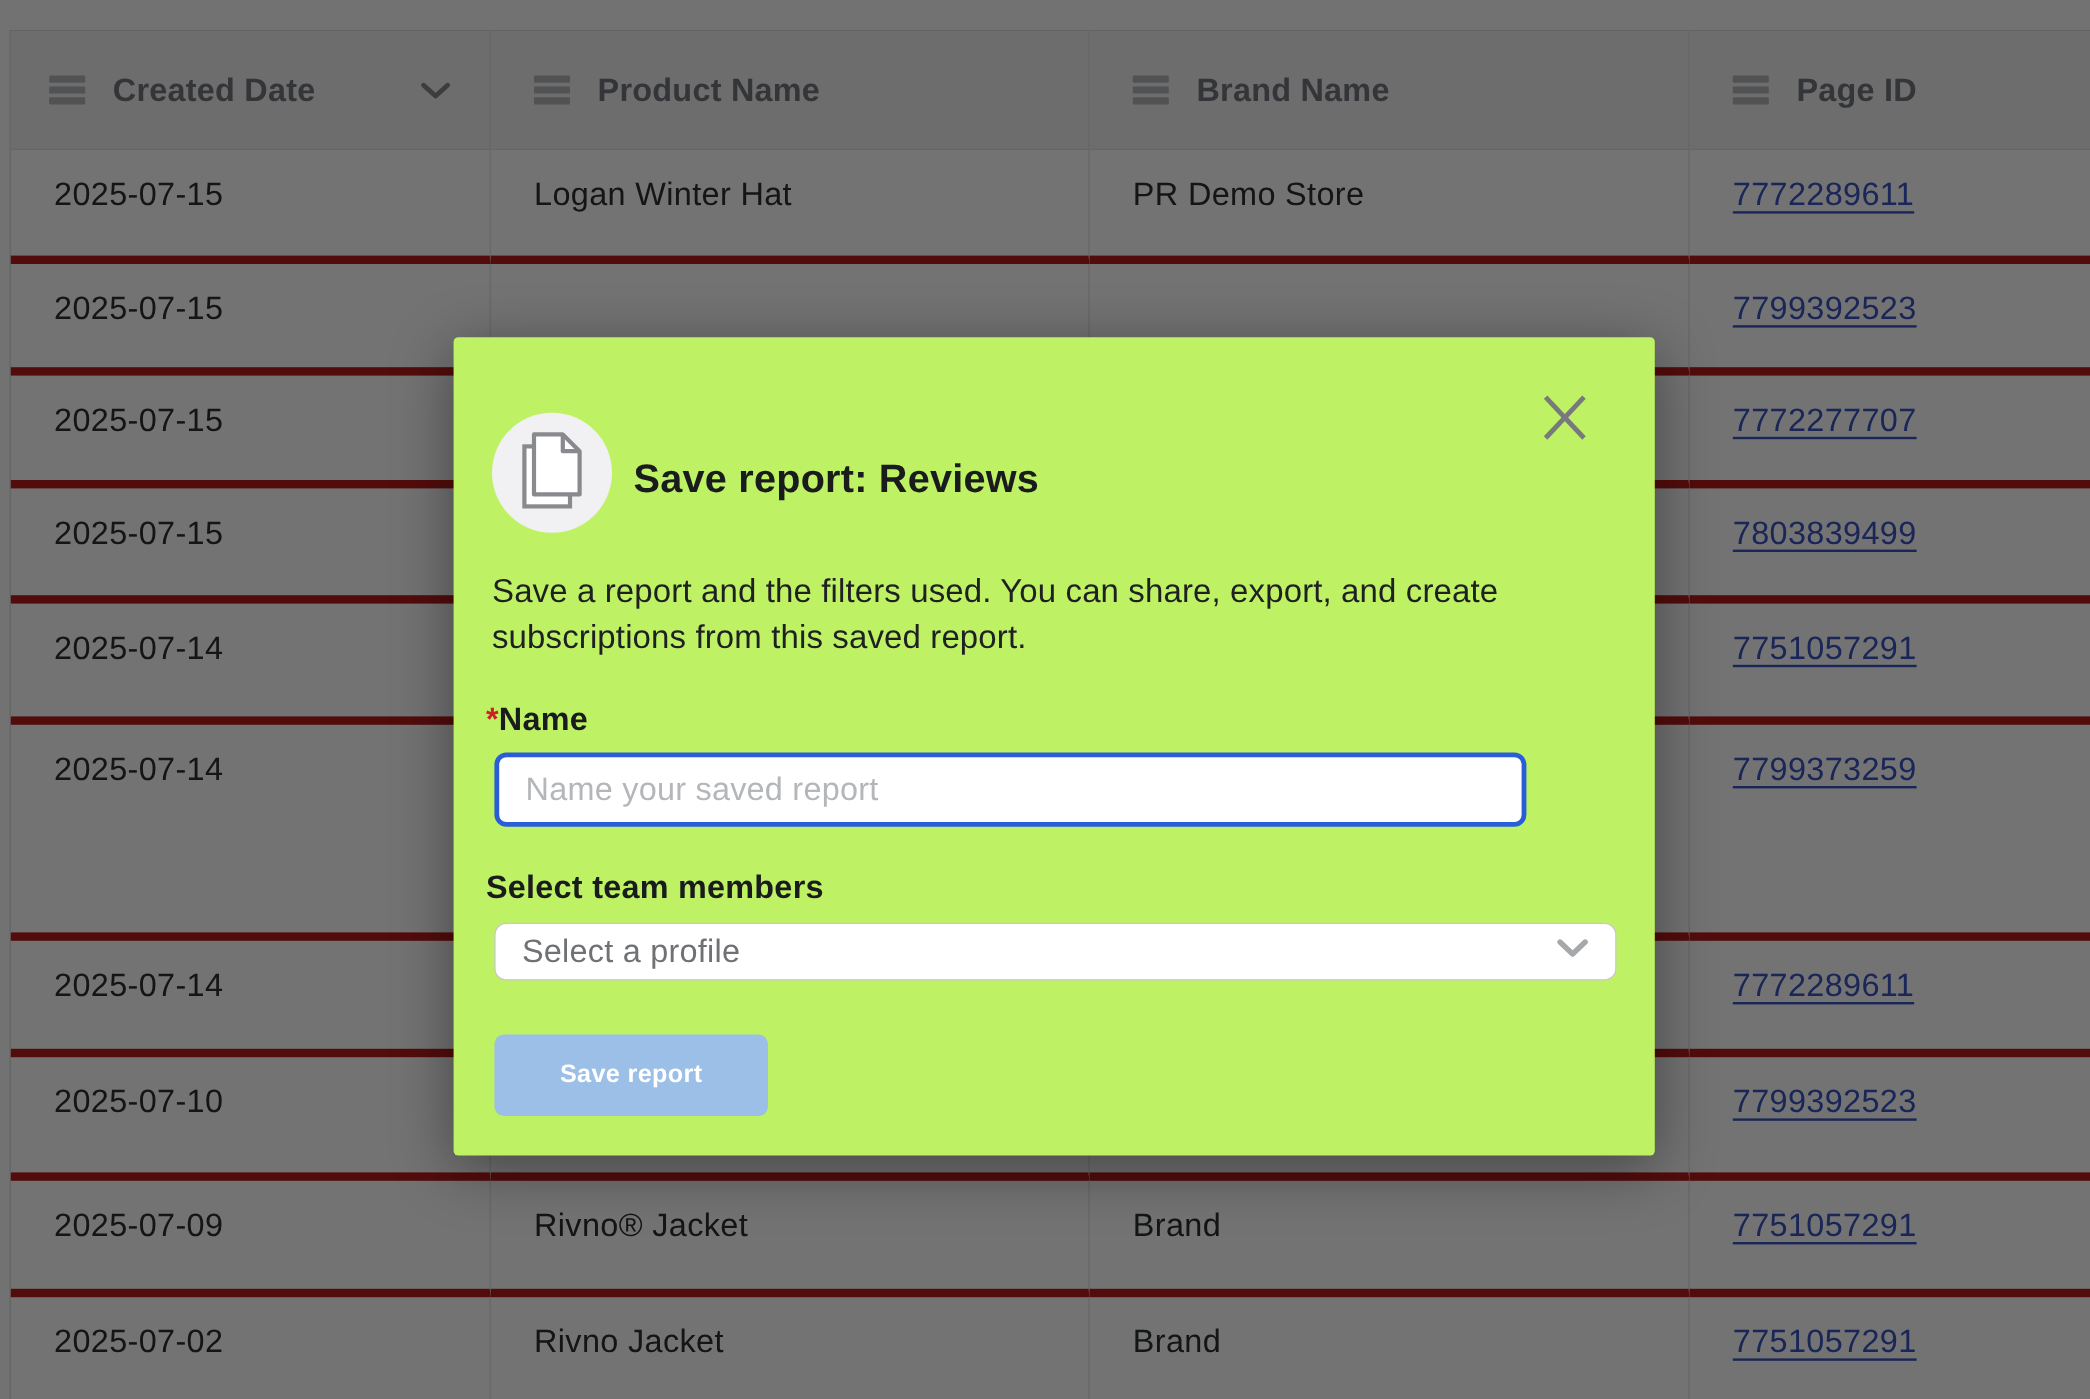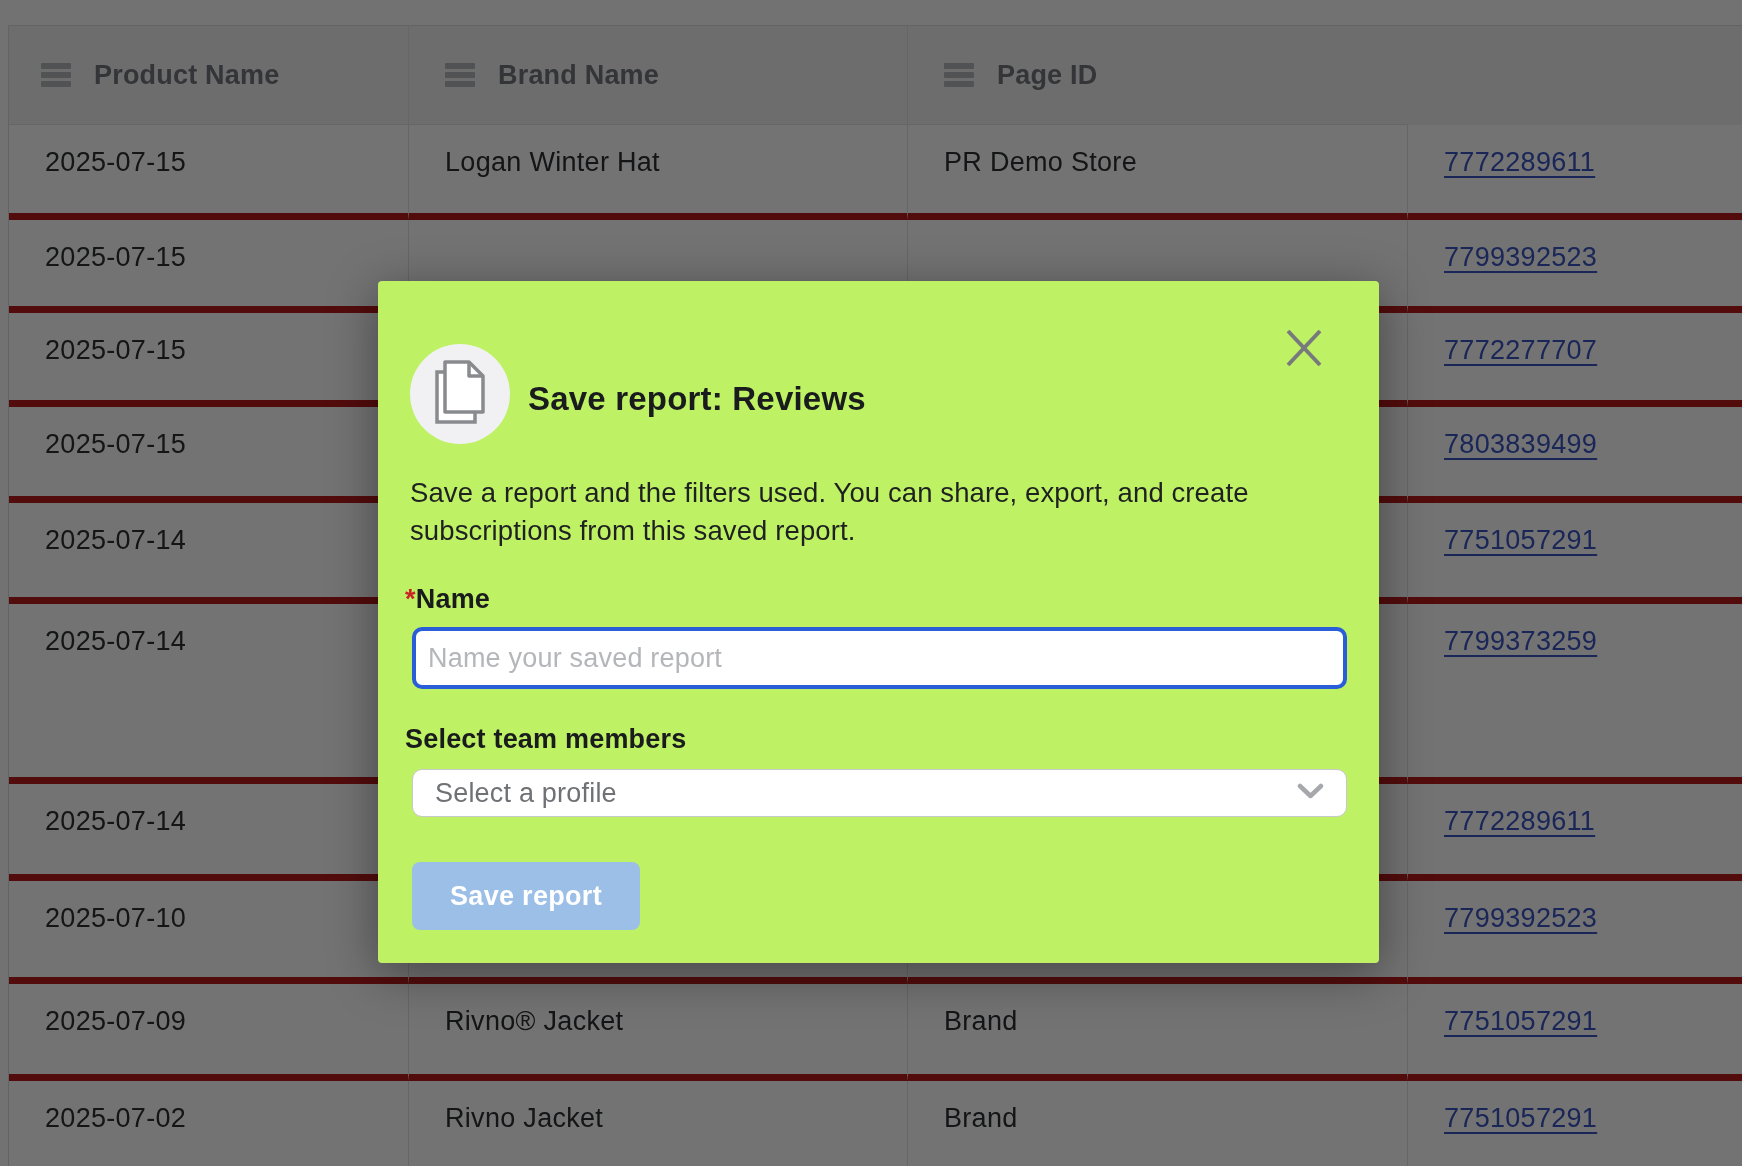--- a/index.html
+++ b/index.html
@@ -64,45 +64,58 @@
     position:absolute;left:32px;top:193px;width:945px;
     font-size:27.5px;line-height:38px;color:#1f2022;letter-spacing:.1px;
   }
   .field-label{
     position:absolute;left:27px;font-size:27px;font-weight:700;color:#1a1b1d;letter-spacing:.2px;
   }
   .lbl-name{top:303px;}
   .lbl-team{top:443px;}
   .req{color:#cb2227;font-weight:700;}
   .name-input{
-    position:absolute;left:34px;top:346px;width:935px;height:62px;box-sizing:border-box;
+    position:absolute;left:34px;top:346px;width:860px;height:62px;box-sizing:border-box;
     border:4px solid #2a5ed8;border-radius:10px;outline:none;
-    padding:0 12px;font-size:27px;color:#2e2f32;letter-spacing:.2px;
+    padding:0 22px;font-size:27px;color:#2e2f32;letter-spacing:.2px;
     font-family:"Liberation Sans","DejaVu Sans",sans-serif;
   }
   .name-input::placeholder{color:#b4b6b9;opacity:1;}
   .team-select{
     position:absolute;left:34px;top:488px;width:935px;height:48px;box-sizing:border-box;
     border:1.5px solid #c7c8ca;border-radius:10px;background:#fff;cursor:pointer;
     display:flex;align-items:center;justify-content:space-between;padding:0 22px;
   }
   .team-select .sel-text{font-size:27px;color:#6f7175;letter-spacing:.2px;}
   .save-btn{
     position:absolute;left:34px;top:581px;width:228px;height:68px;
     background:#9cbfe8;border:none;border-radius:8px;cursor:default;
     display:flex;align-items:center;justify-content:center;
-    font-size:27px;font-weight:700;color:#ffffff;letter-spacing:.3px;
+    font-size:21px;font-weight:700;color:#ffffff;letter-spacing:.3px;
     font-family:"Liberation Sans","DejaVu Sans",sans-serif;
   }
 </style>
 </head>
 <body>
 
 <div class="table">
   <div class="hrow">
+    <div class="hcell">
+      <span class="drag">
+          <i></i>
+          <i></i>
+          <i></i>
+        </span>
+      <span>Created Date</span>
+      <span class="sortchev">
+        <svg width="26" height="15" viewBox="0 0 26 15" fill="none">
+            <polyline points="3,3 13,12 23,3" stroke="#85878b" stroke-width="4" stroke-linecap="round" stroke-linejoin="round"></polyline>
+          </svg>
+      </span>
+    </div>
     <div class="hcell">
       <span class="drag">
           <i></i>
           <i></i>
           <i></i>
         </span>
       <span>Product Name</span>
     </div>
     <div class="hcell">
       <span class="drag">

